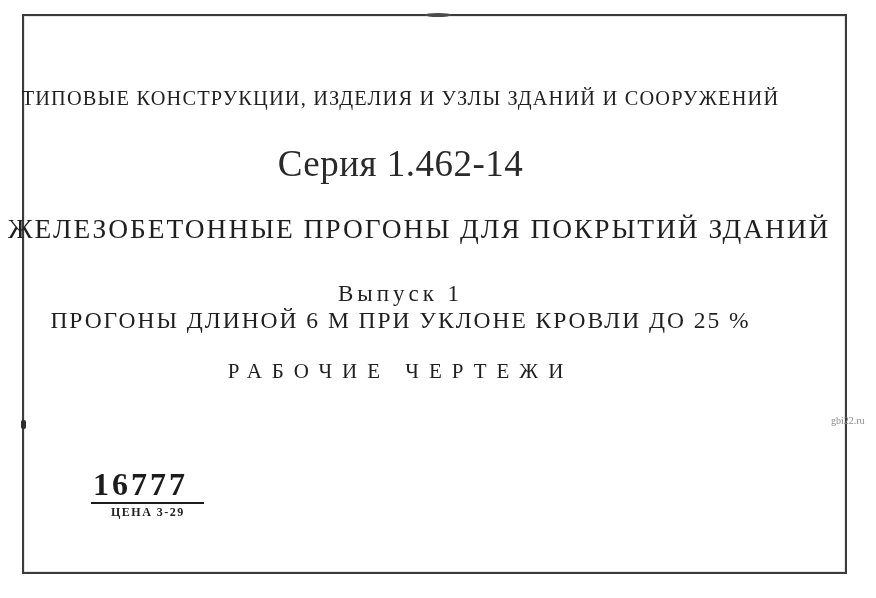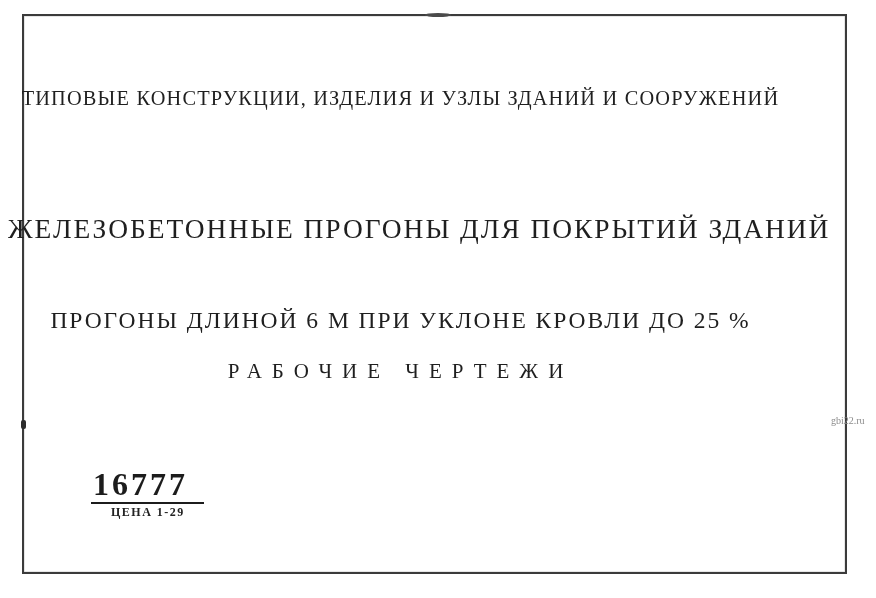--- a/index.html
+++ b/index.html
@@ -122,29 +122,31 @@
 <body>
 
 <div class="scan-page">
 
   <div class="frame"></div>
   <div class="blemish"></div>
   <div class="blemish-top"></div>
 
   <div class="line header-line">ТИПОВЫЕ КОНСТРУКЦИИ, ИЗДЕЛИЯ И УЗЛЫ ЗДАНИЙ И СООРУЖЕНИЙ</div>
 
+  <div class="line series-line">Серия 1.462-14</div>
 
   <div class="line main-title">ЖЕЛЕЗОБЕТОННЫЕ ПРОГОНЫ ДЛЯ ПОКРЫТИЙ ЗДАНИЙ</div>
 
+  <div class="line issue-line">Выпуск 1</div>
 
   <div class="line subtitle-line">ПРОГОНЫ ДЛИНОЙ 6 М ПРИ УКЛОНЕ КРОВЛИ ДО 25 %</div>
 
   <div class="line doc-type-line">РАБОЧИЕ ЧЕРТЕЖИ</div>
 
   <div class="stamp">
     <div class="stamp-number">16777</div>
     <div class="stamp-rule"></div>
-    <div class="stamp-price">ЦЕНА 1-29</div>
+    <div class="stamp-price">ЦЕНА 3-29</div>
   </div>
 
   <div class="watermark">gbi22.ru</div>
 
 </div>
 
 </body></html>

